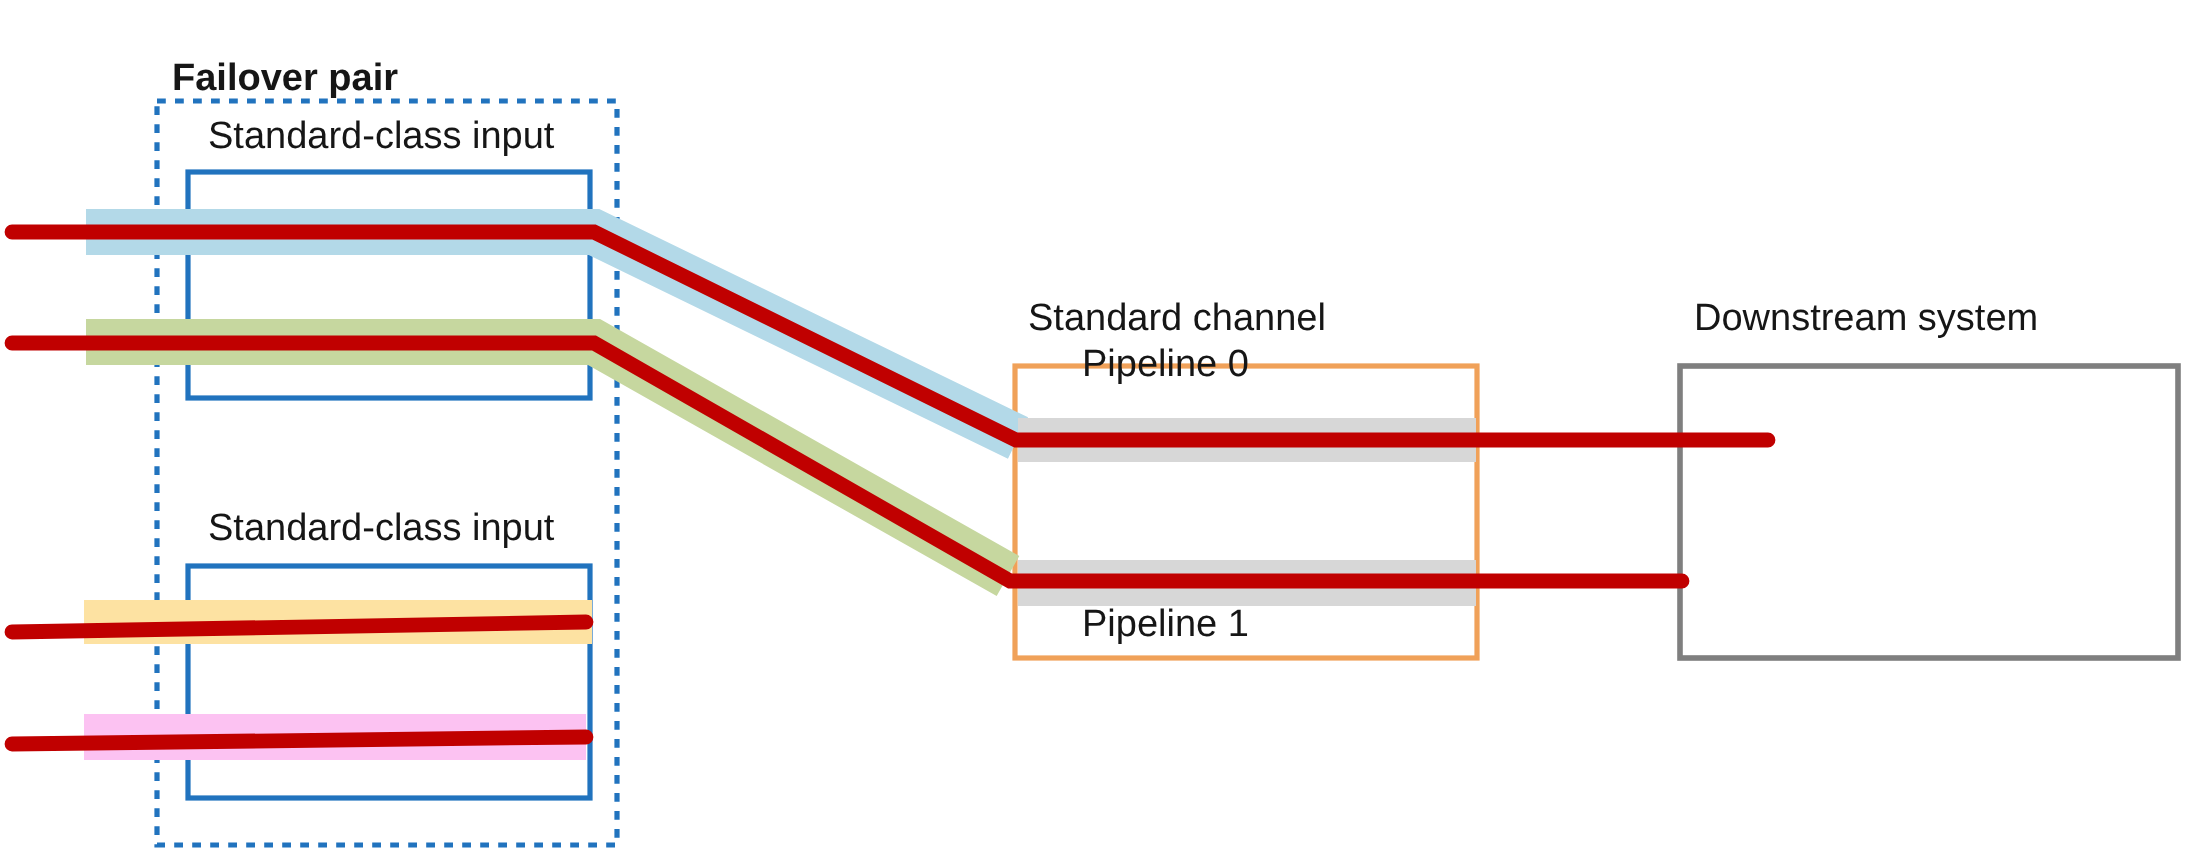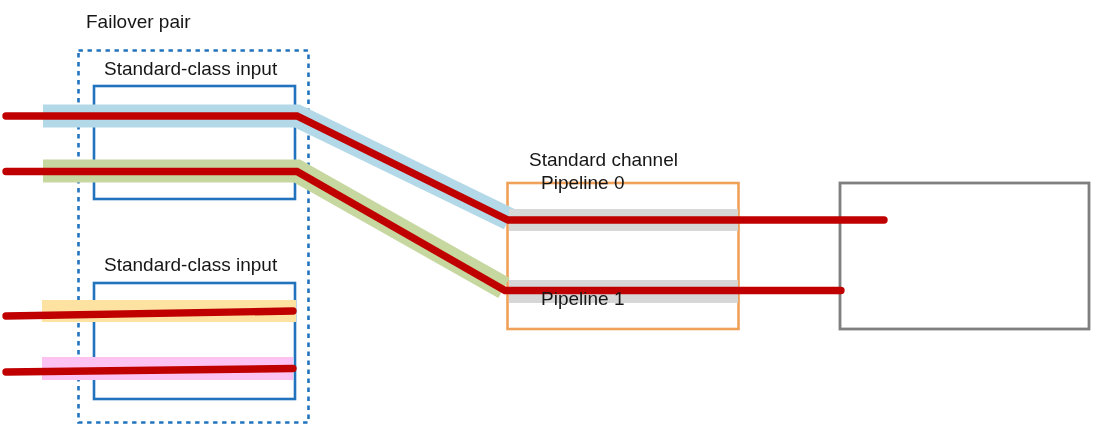--- a/index.html
+++ b/index.html
@@ -5,26 +5,26 @@
   html,body { margin:0; padding:0; background:#ffffff; }
   .canvas {
     position:relative; width:1094px; height:429px; background:#ffffff;
     font-family:"Liberation Sans", sans-serif; overflow:hidden;
   }
   .canvas svg { position:absolute; left:0; top:0; }
   .lbl {
     position:absolute; font-size:19px; line-height:22px;
     color:var(--text,#161616); white-space:nowrap;
   }
-  .lbl-failover   { left:86px;  top:11px;  }
+  .lbl-failover   { left:86px;  top:29px;font-weight:bold;  }
   .lbl-input1     { left:104px; top:58px;  }
   .lbl-input2     { left:104px; top:254px; }
-  .lbl-channel    { left:529px; top:149px;text-align:right; }
+  .lbl-channel    { left:514px; top:149px;text-align:right; }
   .lbl-pipeline0  { left:541px; top:172px; }
-  .lbl-pipeline1  { left:541px; top:288px; }
+  .lbl-pipeline1  { left:541px; top:302px; }
   .lbl-downstream { left:847px; top:149px; }
 
   .box        { fill:none; }
   .dashed-box { stroke:var(--box-blue,#2173be); stroke-width:2.6; stroke-dasharray:4.4 4.6; }
   .blue-box   { stroke:var(--box-blue,#2173be); stroke-width:2.6; }
   .orange-box { stroke:var(--box-orange,#f0a159); stroke-width:2.6; }
   .gray-box   { stroke:var(--box-gray,#7f7f7f); stroke-width:2.8; }
 
   .band-blue  { fill:none; stroke:var(--band-blue,#b3d9e8);  stroke-width:23; }
   .band-green { fill:none; stroke:var(--band-green,#c6d79f); stroke-width:23; }
@@ -69,14 +69,15 @@
   <div class="lbl lbl-input1">Standard-class input</div>
 
   <div class="lbl lbl-input2">Standard-class input</div>
 
   <div class="lbl lbl-channel">Standard channel</div>
 
   <div class="lbl lbl-pipeline0">Pipeline 0</div>
 
   <div class="lbl lbl-pipeline1">Pipeline 1</div>
 
+  <div class="lbl lbl-downstream">Downstream system</div>
 
 </div>
 
 </body></html>

